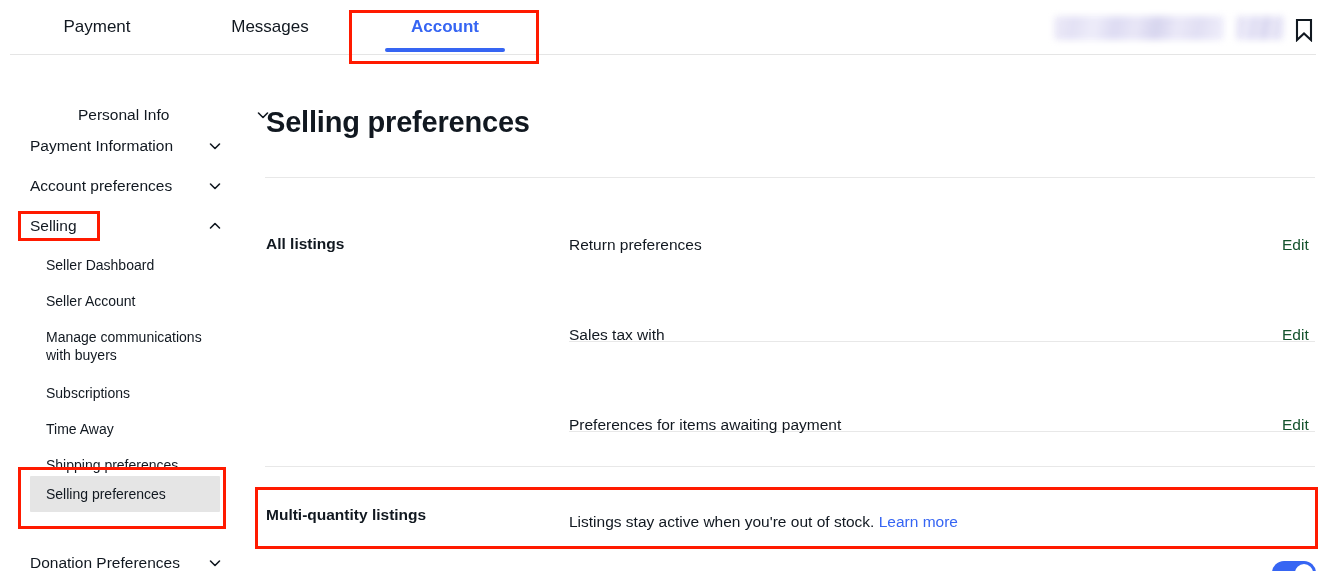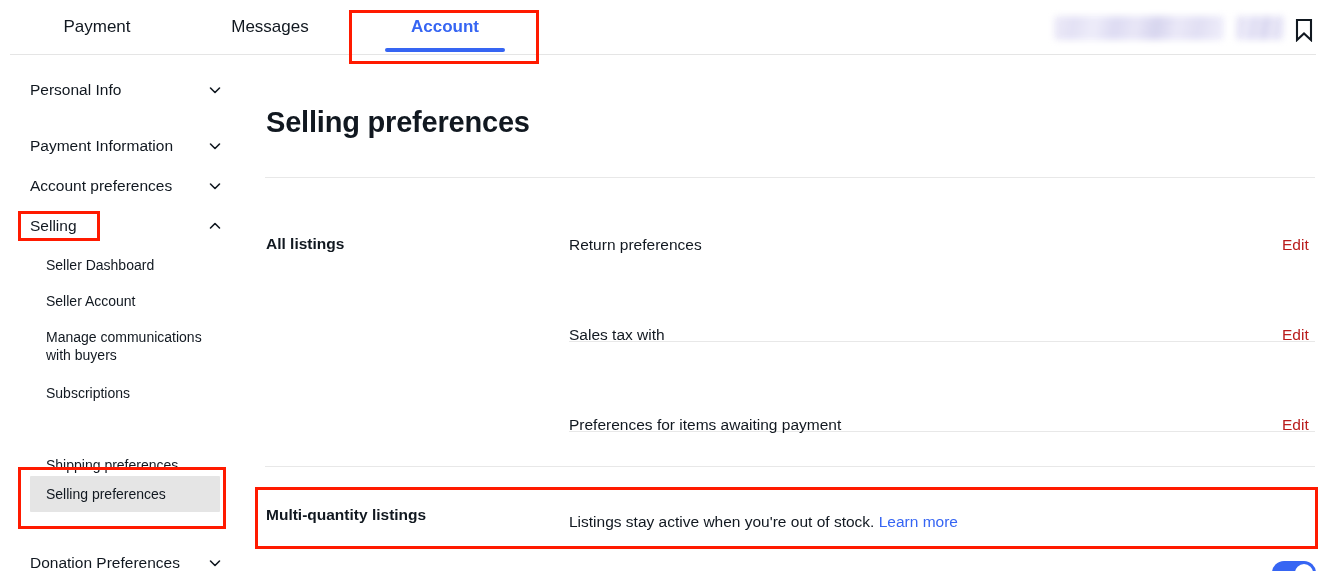--- a/index.html
+++ b/index.html
@@ -84,21 +84,21 @@
   .hr-inner {
     position: absolute; left: 319px; width: 746px; height: 1px; background: #e8e8e8;
   }
   .sec-label {
     position: absolute; left: 16px; font-size: 15.5px; font-weight: bold; color: #111820;
   }
   .row-label {
     position: absolute; left: 319px; font-size: 15.5px; color: #111820;
   }
   .row-edit {
-    position: absolute; left: 1032px; font-size: 15.5px; color: #b91c1c; cursor: pointer;
+    position: absolute; left: 1032px; font-size: 15.5px; color: #14532d; cursor: pointer;
   }
   .link-inline { color: #3665f3; cursor: pointer; }
 
   
   .toggle {
     position: absolute; left: 1022px; top: 505px; width: 44px; height: 24px;
     background: #3665f3; border-radius: 12px; cursor: pointer;
   }
   .toggle .knob {
     position: absolute; right: 3px; top: 3px; width: 18px; height: 18px;
@@ -134,21 +134,21 @@
       <svg width="20" height="24" viewBox="0 0 20 24" aria-hidden="true">
         <path d="M3 2 L17 2 L17 22 L10 15.5 L3 22 Z" fill="none" stroke="#111820" stroke-width="2.1" stroke-linejoin="miter"></path>
       </svg>
     </div>
 
     <div class="topnav-rule"></div>
   </div>
 
   <div class="sidebar">
 
-    <div class="side-group" style="top:22px;">
+    <div class="side-group" style="top:47px;margin-left:48px;">
       <span>Personal Info</span>
       <span class="chev">
         <svg width="14" height="14" viewBox="0 0 14 14">
             <path d="M2.5 5 L7 9.5 L11.5 5" fill="none" stroke="#111820" stroke-width="1.6" stroke-linecap="round" stroke-linejoin="round"></path>
           </svg>
       </span>
     </div>
 
     <div class="side-group" style="top:78px;">
       <span>Payment Information</span>
@@ -174,20 +174,21 @@
         <svg width="14" height="14" viewBox="0 0 14 14">
             <path d="M2.5 9 L7 4.5 L11.5 9" fill="none" stroke="#111820" stroke-width="1.6" stroke-linecap="round" stroke-linejoin="round"></path>
           </svg>
       </span>
     </div>
 
     <div class="side-sub" style="top:200px;">Seller Dashboard</div>
     <div class="side-sub" style="top:236px;">Seller Account</div>
     <div class="side-sub" style="top:272px; width:178px;">Manage communications with buyers</div>
     <div class="side-sub" style="top:328px;">Subscriptions</div>
+    <div class="side-sub" style="top:364px;">Time Away</div>
     <div class="side-sub" style="top:400px;">Shipping preferences</div>
     <div class="side-sub selected" style="top:420px;">Selling preferences</div>
 
     <div class="side-group" style="top:484px;margin-top:11px;">
       <span>Donation Preferences</span>
       <span class="chev">
         <svg width="14" height="14" viewBox="0 0 14 14">
             <path d="M2.5 5 L7 9.5 L11.5 5" fill="none" stroke="#111820" stroke-width="1.6" stroke-linecap="round" stroke-linejoin="round"></path>
           </svg>
       </span>

